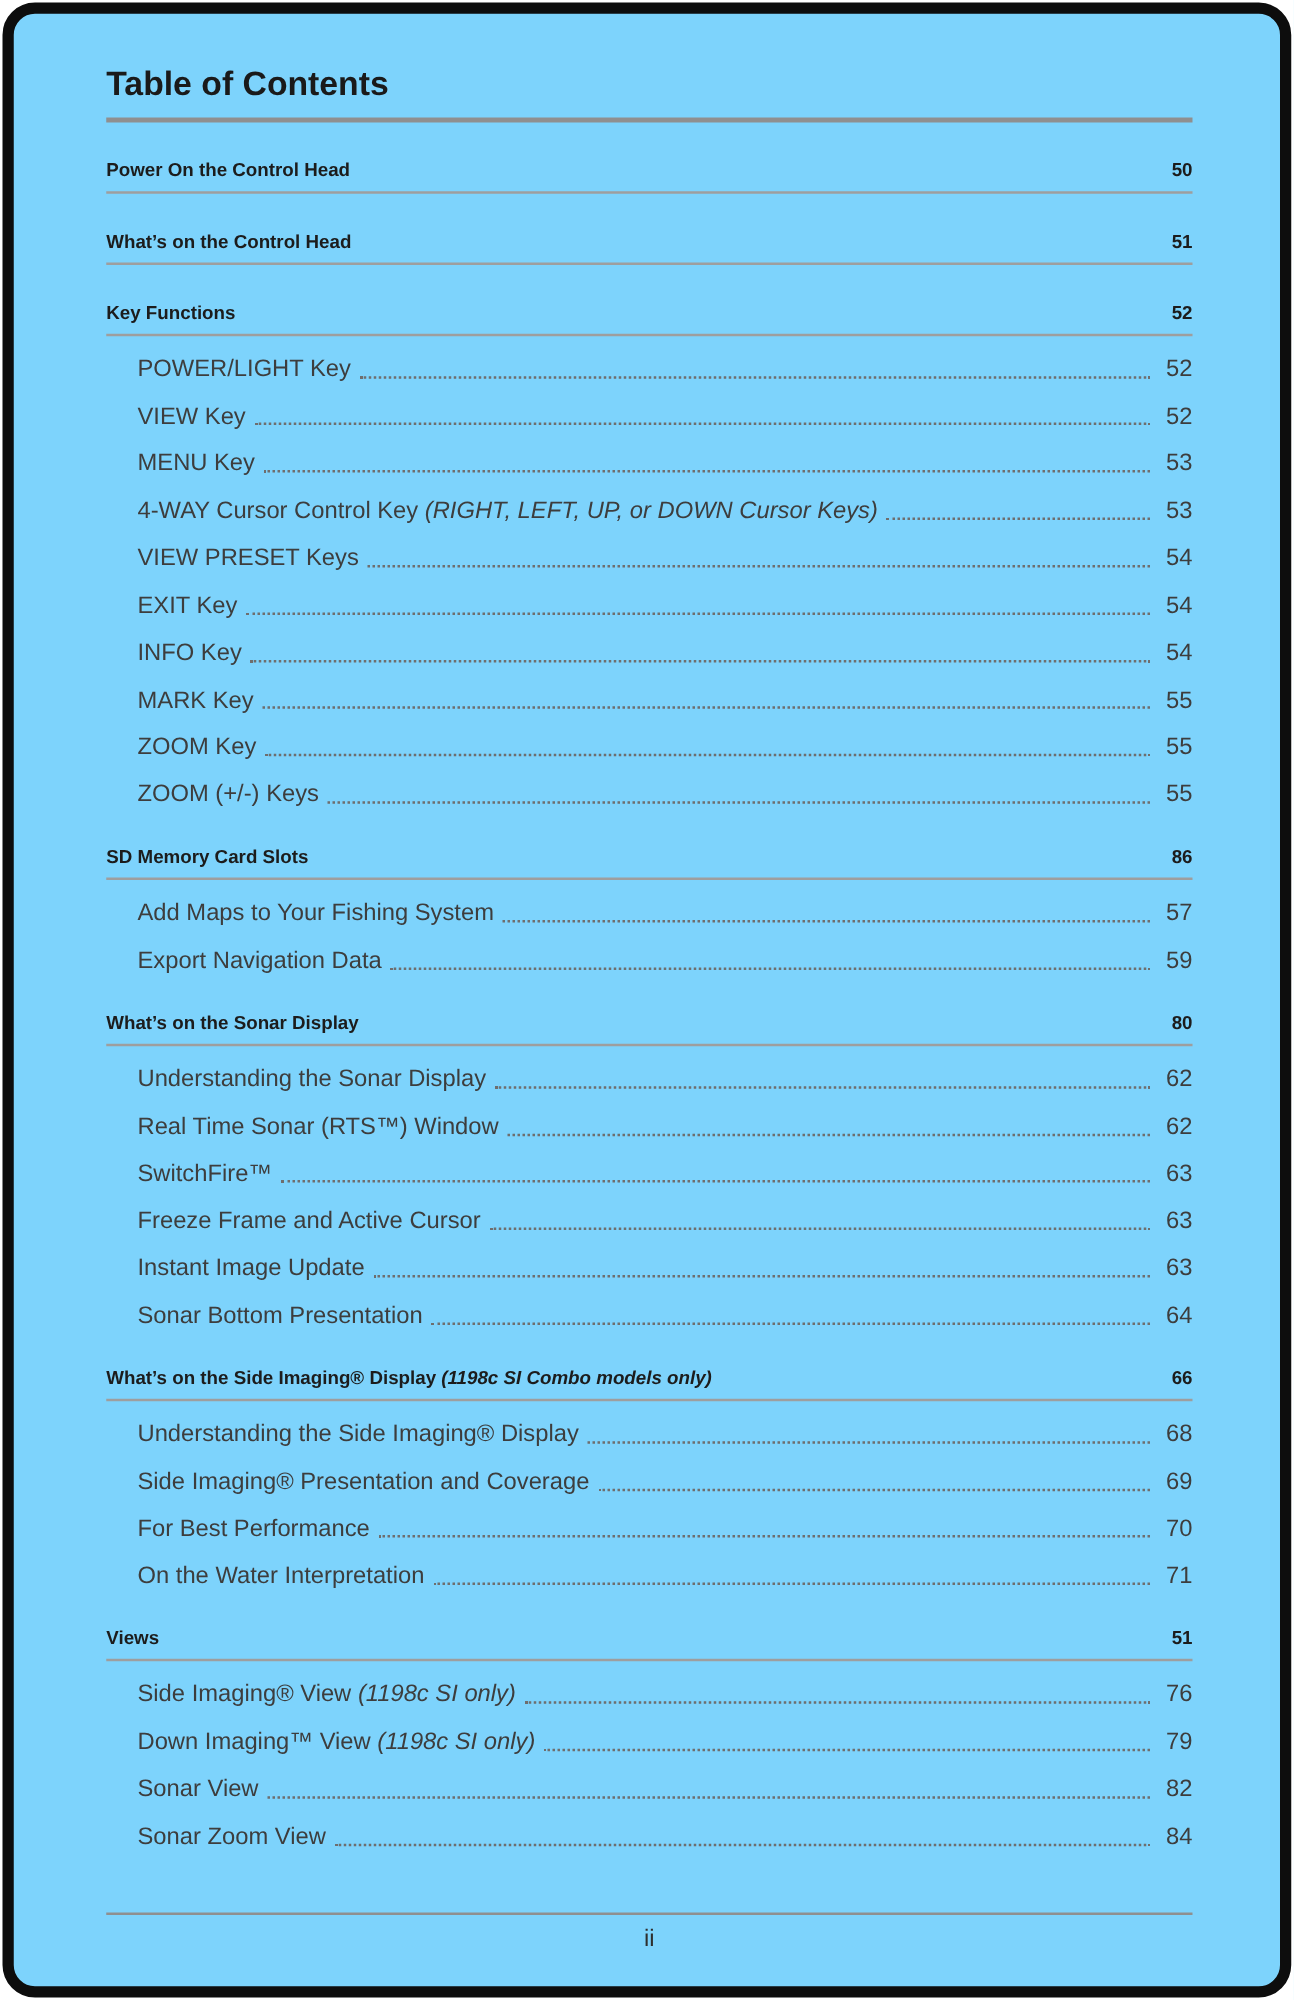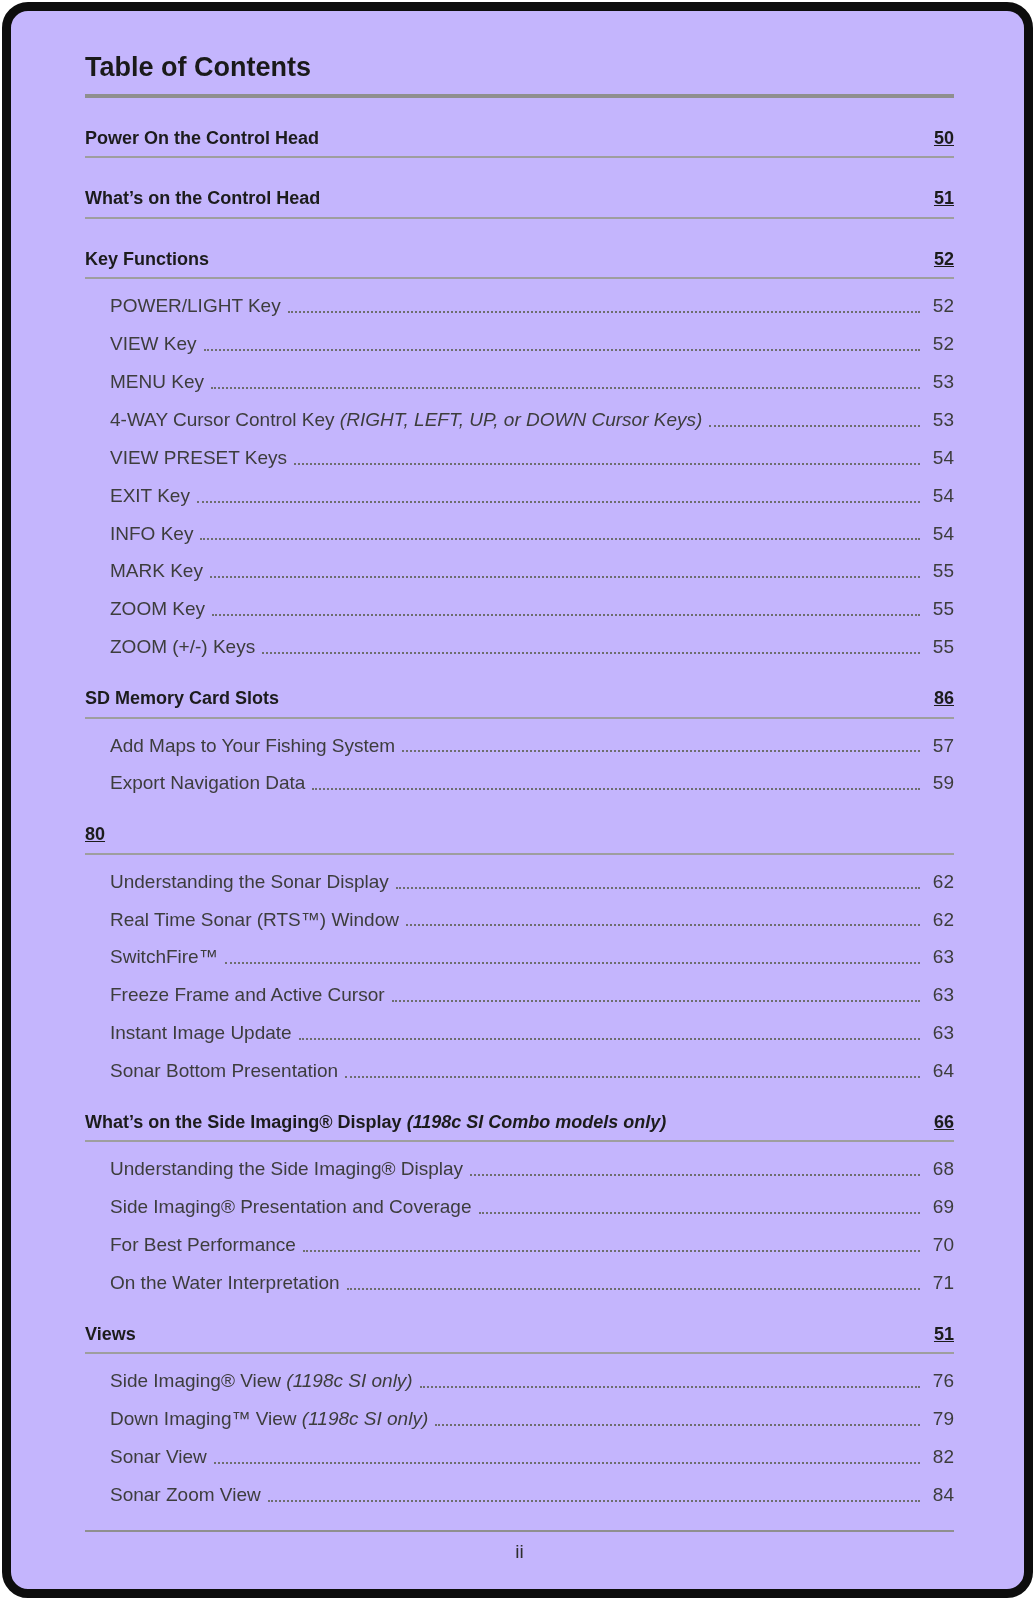--- a/index.html
+++ b/index.html
@@ -12,21 +12,21 @@
     height: 1600px;
     position: relative;
     font-family: "Liberation Sans", sans-serif;
     -webkit-font-smoothing: antialiased;
   }
   .page {
     position: absolute;
     top: 2px; left: 2px; right: 2px; bottom: 2px;
     border: 9px solid #0d0d0d;
     border-radius: 26px;
-    background: #c4b5fd;
+    background: #7dd3fc;
     box-sizing: border-box;
     padding: 42px 70px 26px 74px;
     display: flex;
     flex-direction: column;
     overflow: hidden;
   }
   .page-title {
     font-size: 27px;
     font-weight: bold;
     color: #1a1a1a;
@@ -39,27 +39,27 @@
     margin-top: 11px;
   }
   .toc-section .heading {
     display: flex;
     justify-content: space-between;
     align-items: flex-end;
     border-bottom: 2px solid #9e9e9e;
     padding-bottom: 7px;
     margin-top: 30px;
     font-weight: bold;
-    font-size: 18px;
+    font-size: 15px;
     color: #1c1c1c;
     line-height: 1.2;
   }
   .h-label { padding-right: 12px; }
   .h-italic { font-style: italic; }
-  .h-page { white-space: nowrap; text-decoration: underline; }
+  .h-page { white-space: nowrap; }
   .entry {
     display: flex;
     align-items: flex-end;
     margin-top: 16px;
     padding-left: 25px;
     font-size: 19px;
     color: #3d3d3d;
     line-height: 1.15;
   }
   .e-label { white-space: nowrap; }
@@ -178,20 +178,21 @@
           <span class="e-page">57</span>
         </div>
         <div class="entry">
           <span class="e-label">Export Navigation Data</span>
           <span class="dots"></span>
           <span class="e-page">59</span>
         </div>
       </section>
       <section class="toc-section">
         <div class="heading">
+          <span class="h-label">What’s on the Sonar Display</span>
           <span class="h-page">80</span>
         </div>
         <div class="entry">
           <span class="e-label">Understanding the Sonar Display</span>
           <span class="dots"></span>
           <span class="e-page">62</span>
         </div>
         <div class="entry">
           <span class="e-label">Real Time Sonar (RTS™) Window</span>
           <span class="dots"></span>

